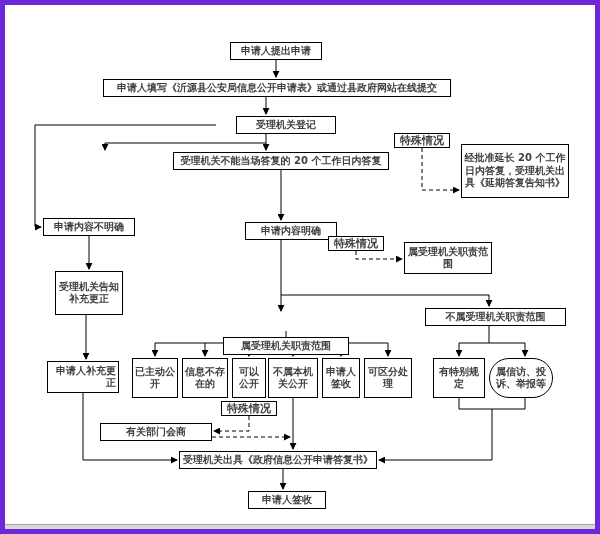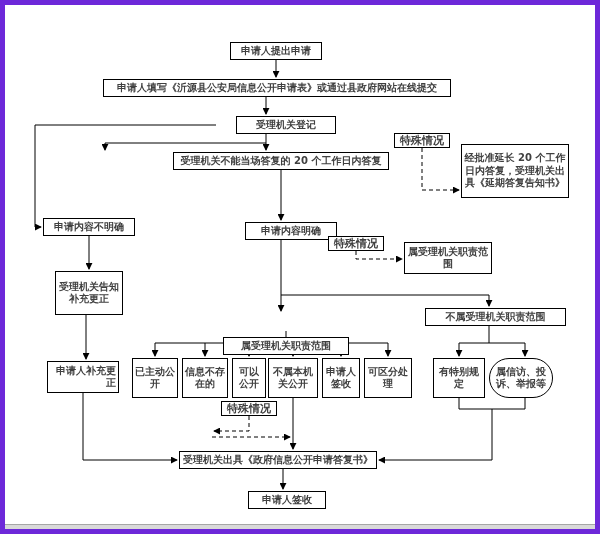--- a/index.html
+++ b/index.html
@@ -112,17 +112,18 @@
   <div class="box b-supplement">申请人补充更正</div>
   <div class="box b-already">已主动公开</div>
   <div class="box b-notexist">信息不存在的</div>
   <div class="box b-can">可以公开</div>
   <div class="box b-notthis">不属本机关公开</div>
   <div class="box b-repeat">申请人签收</div>
   <div class="box b-distinguish">可区分处理</div>
   <div class="box b-specialrule">有特别规定</div>
   <div class="box b-petition">属信访、投诉、举报等</div>
   <div class="box small b-special3">特殊情况</div>
+  <div class="box b-consult">有关部门会商</div>
   <div class="box b-issue">受理机关出具《政府信息公开申请答复书》</div>
   <div class="box b-sign">申请人签收</div>
 
   <div class="bottom-bar"></div>
 </div>
 
 </body></html>

